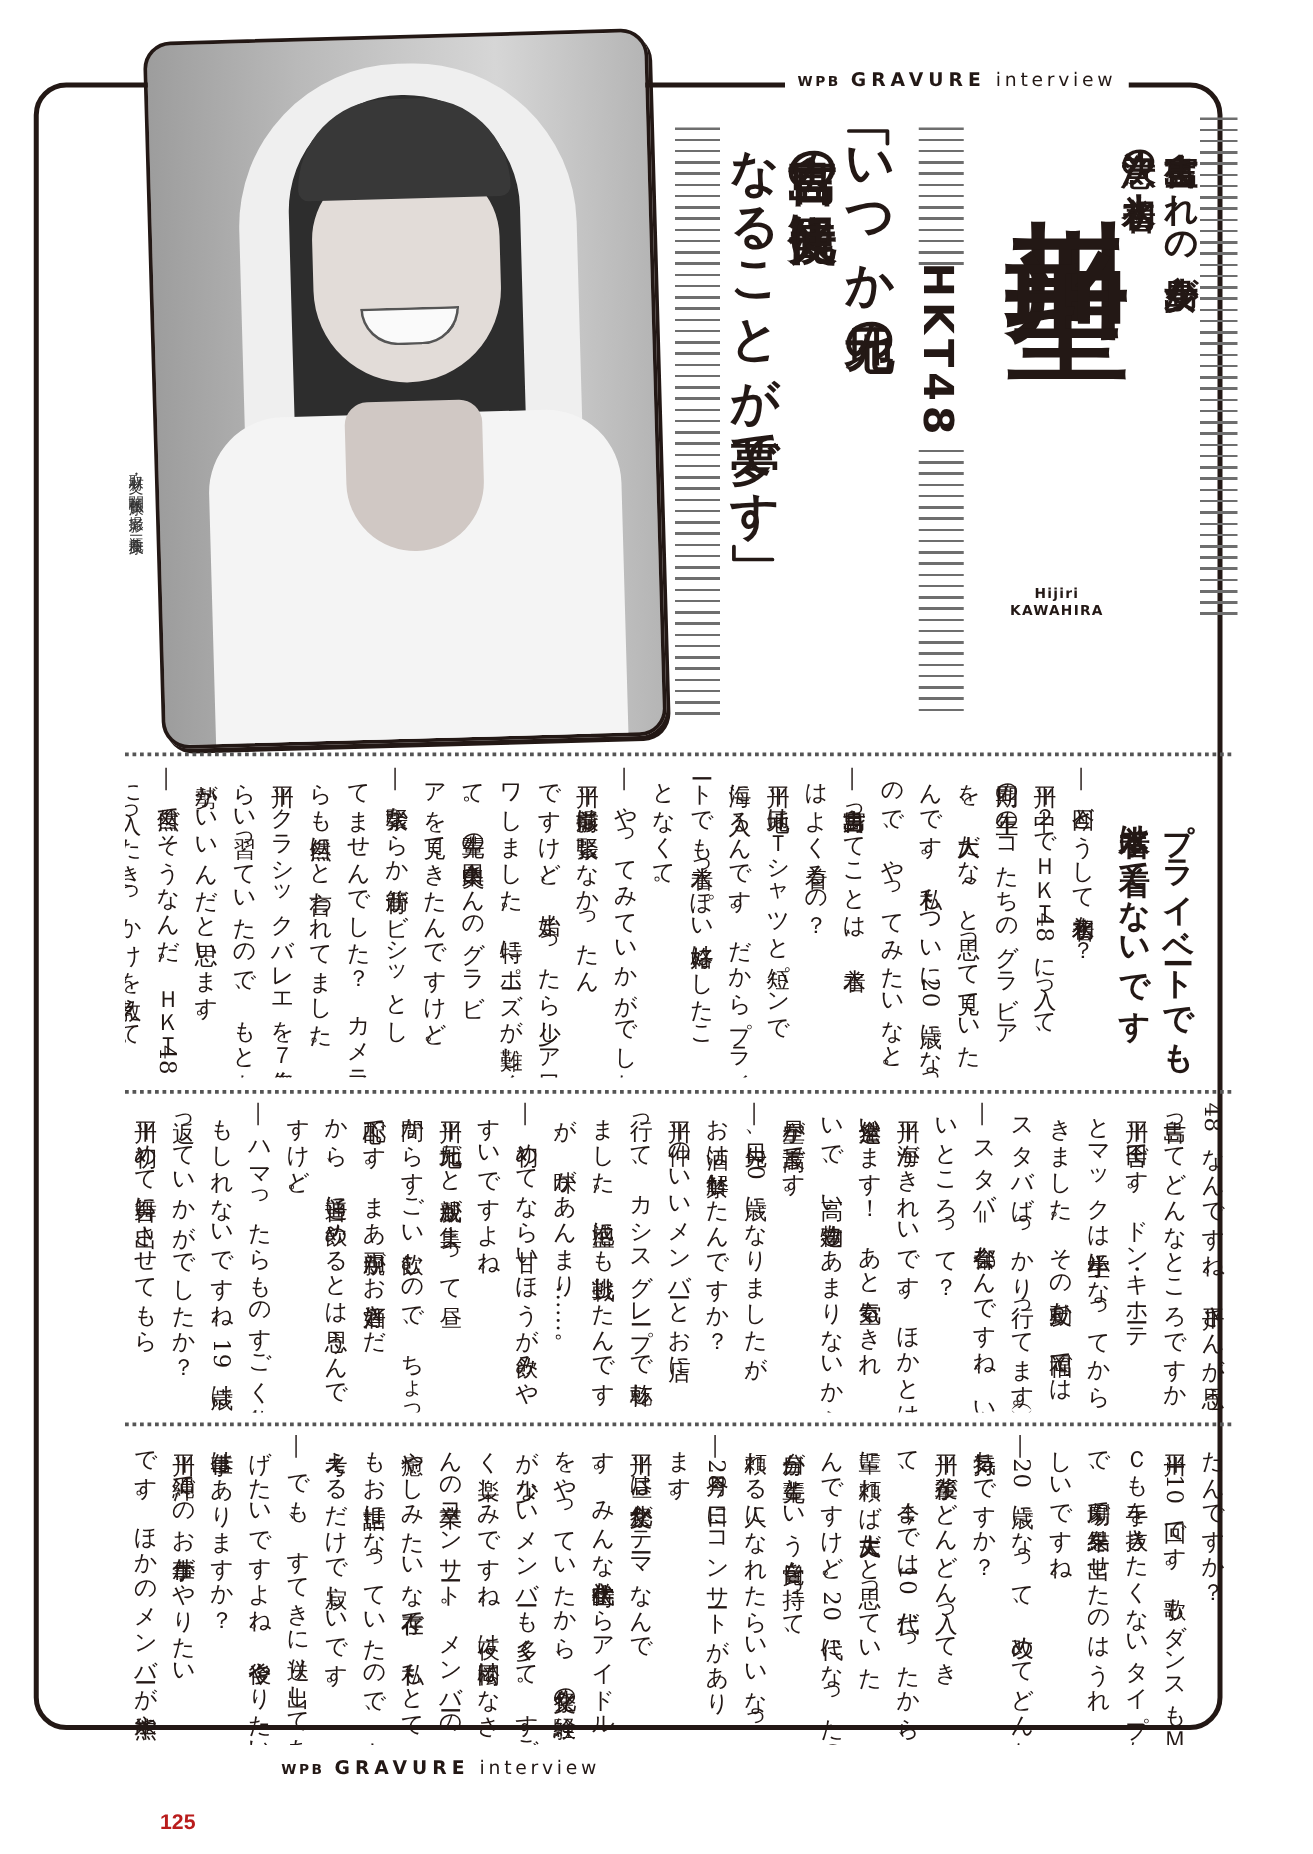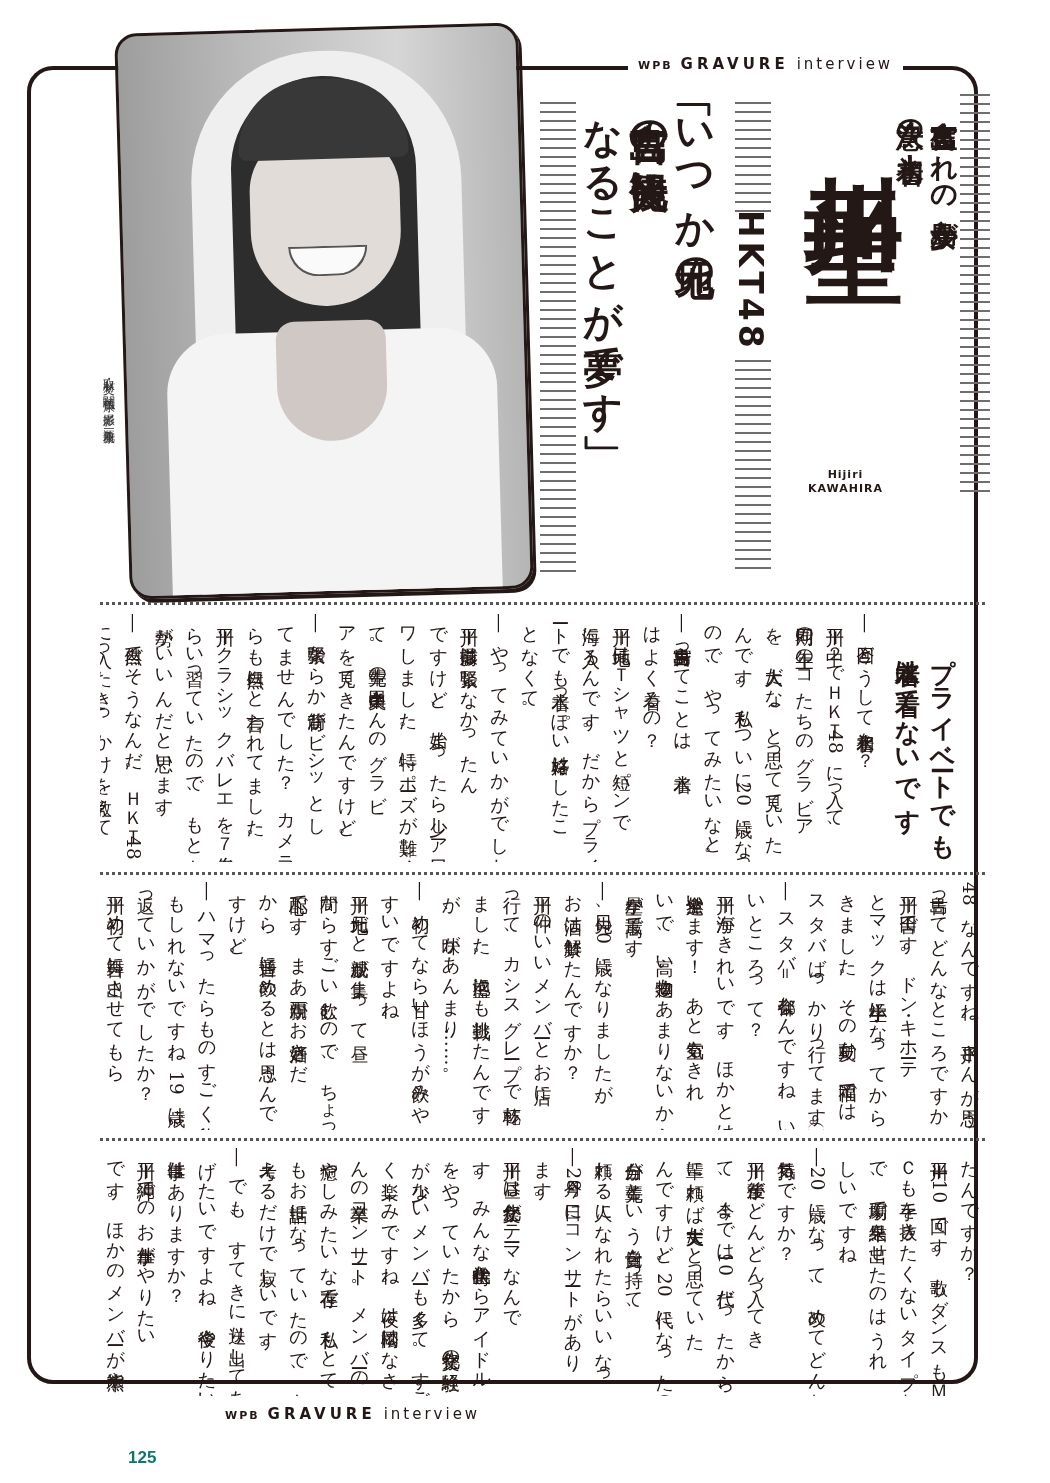--- a/index.html
+++ b/index.html
@@ -62,21 +62,21 @@
   .row { position:absolute; left:100px; width:884px; height:248px; overflow:hidden; }
   .row .txt { position:absolute; right:0; top:0; height:248px; writing-mode:vertical-rl;
               font-family:"DejaVu Serif","Liberation Serif",serif; font-size:18.3px; line-height:30.5px;
               color:#231815; white-space:pre; letter-spacing:0.4px; }
 
   .heading { position:absolute; left:890px; top:640px; writing-mode:vertical-rl;
              font-family:"DejaVu Sans",sans-serif; font-weight:bold; font-size:25px;
              line-height:35px; letter-spacing:1px; color:#231815; }
 
   .pagenum { position:absolute; left:128px; top:1448px; font-size:17px; font-weight:bold;
-             font-family:"Liberation Sans",sans-serif; color:#0f766e; }
+             font-family:"Liberation Sans",sans-serif; color:#b91c1c; }
 </style>
 </head>
 <body>
 
 <div class="frame"></div>
 
 <div class="frame-label top">
   <span class="wpb">WPB</span>
   <span class="grav">GRAVURE</span>
   <span class="intv">interview</span>

